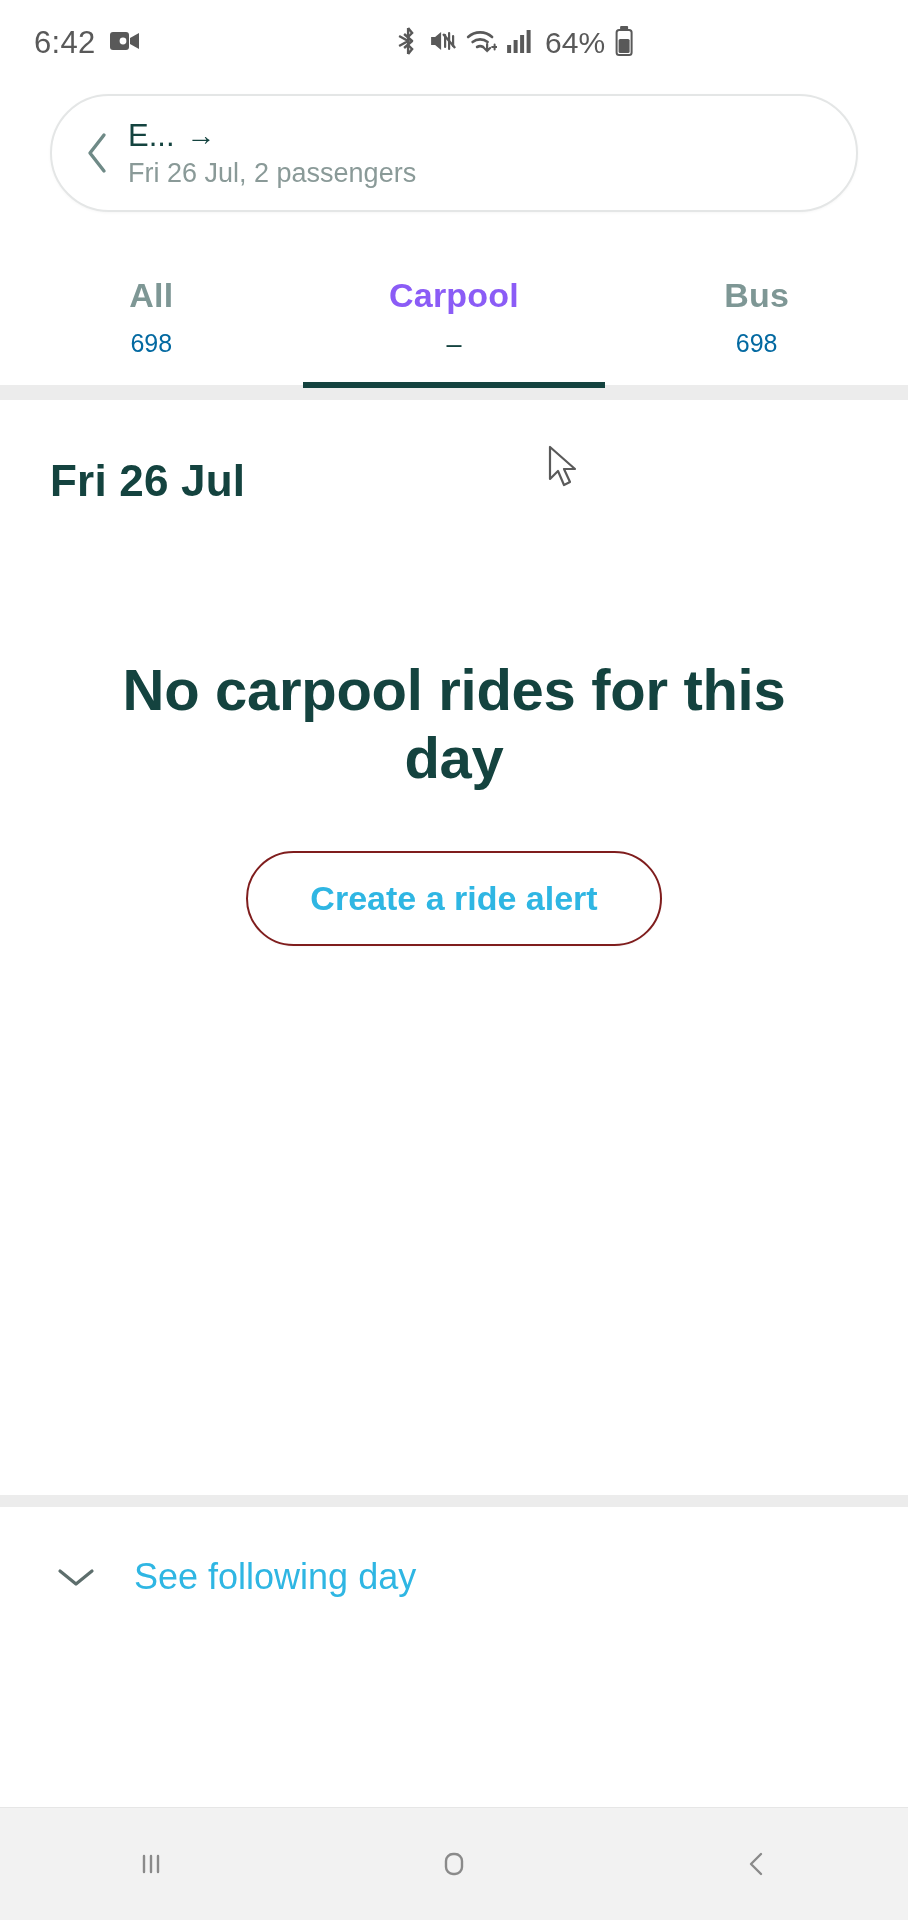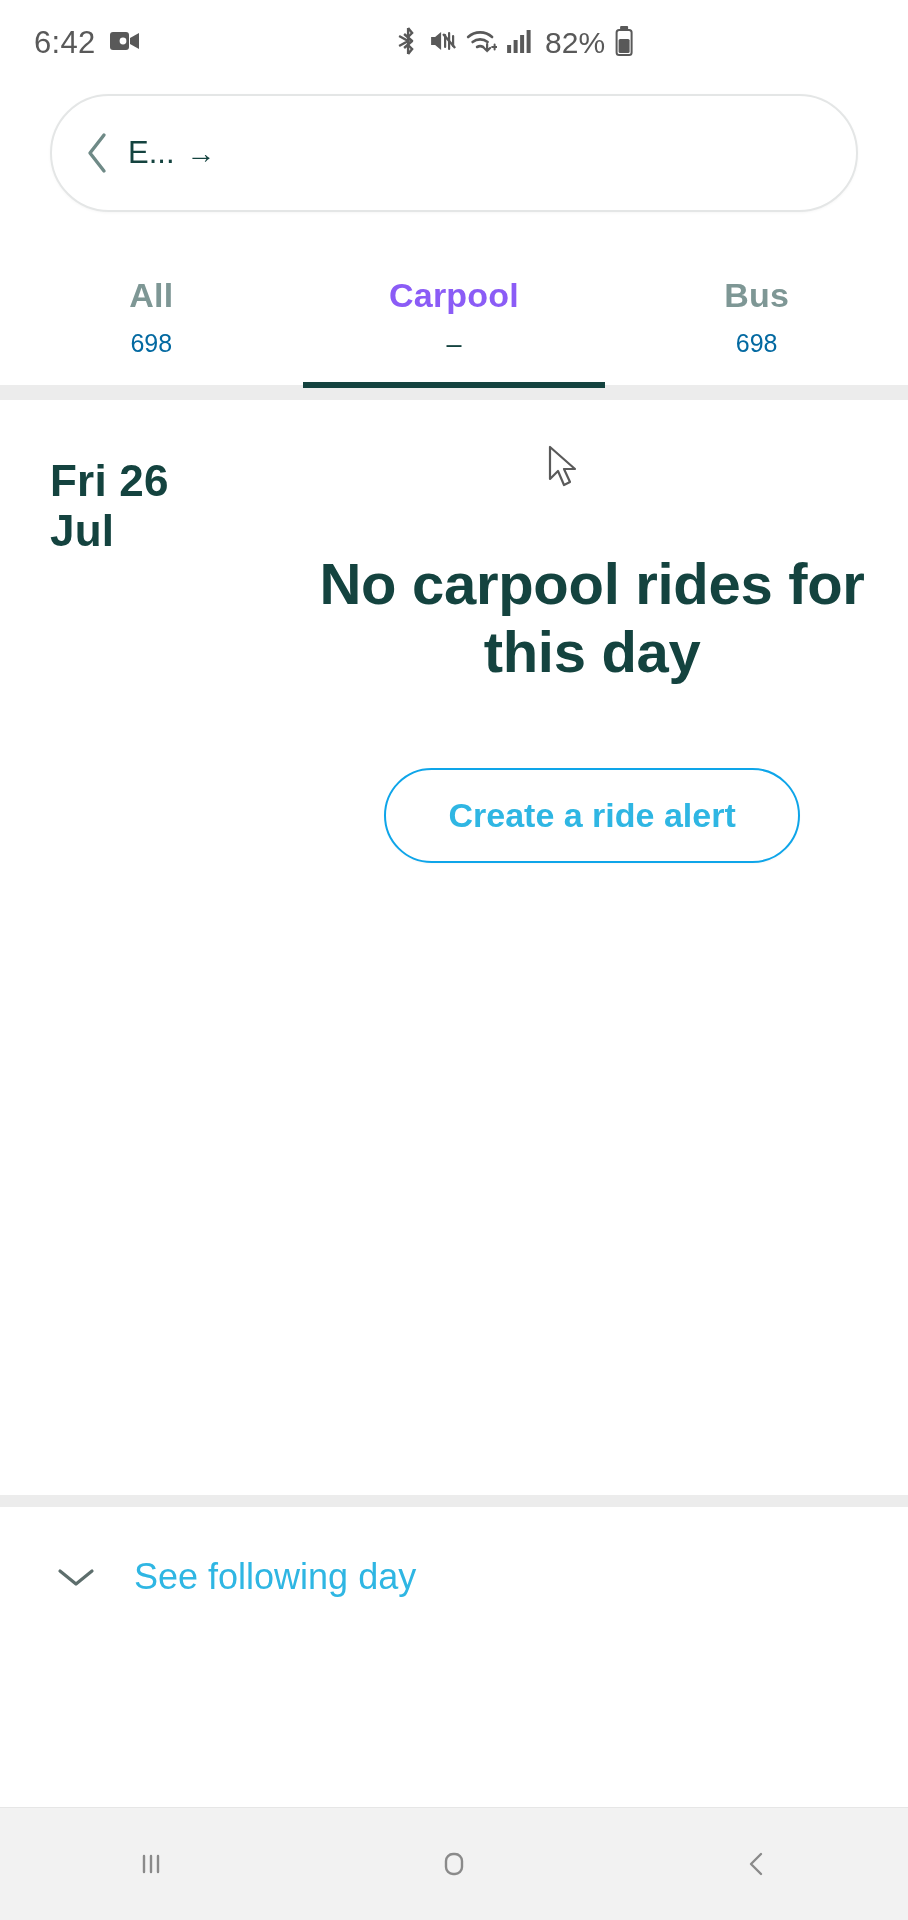--- a/index.html
+++ b/index.html
@@ -186,21 +186,21 @@
   .divider-bar {
     flex: 0 0 12px;
     background: #ececec;
   }
 
   
   .day-section {
     flex: 1 1 auto;
     background: #fff;
     display: flex;
-    flex-direction: row;
+    flex-direction: column;
     min-height: 0;
   }
   .day-title {
     font-size: 44px;
     font-weight: 700;
     color: #14433f;
     padding: 56px 50px 0 50px;
     letter-spacing: 0.2px;
   }
   .empty-block {
@@ -214,23 +214,23 @@
   .empty-title {
     font-size: 58px;
     font-weight: 700;
     color: #14433f;
     text-align: center;
     line-height: 1.18;
     max-width: 700px;
     letter-spacing: -0.3px;
   }
   .alert-btn {
-    margin-top: 81px;
+    margin-top: 58px;
     padding: 26px 62px;
-    border: 2px solid #0ea5e9;
+    border: 2px solid #7f1d1d;
     border-radius: 60px;
     background: #fff;
     font-size: 34px;
     font-weight: 700;
     color: #2fb6e3;
     font-family: "Liberation Sans", sans-serif;
     box-shadow: 0 1px 2px rgba(0,0,0,0.03);
     cursor: pointer;
   }
 
@@ -309,21 +309,21 @@
         </svg>
       </span>
       <span class="sicon">
         <svg width="26" height="26" viewBox="0 0 26 26">
           <rect x="1" y="17" width="4" height="8" fill="#595959"></rect>
           <rect x="7.5" y="12" width="4" height="13" fill="#595959"></rect>
           <rect x="14" y="7" width="4" height="18" fill="#595959"></rect>
           <rect x="20.5" y="2" width="4" height="23" fill="#595959"></rect>
         </svg>
       </span>
-      <span class="status-battery-text">82%</span>
+      <span class="status-battery-text">64%</span>
       <span class="sicon">
         <svg width="20" height="32" viewBox="0 0 20 32">
           <rect x="6" y="1" width="8" height="4" rx="1" fill="#595959"></rect>
           <rect x="2.5" y="5" width="15" height="25" rx="2.5" fill="none" stroke="#595959" stroke-width="2"></rect>
           <rect x="4.5" y="14" width="11" height="14" rx="1.5" fill="#595959"></rect>
         </svg>
       </span>
     </div>
   </div>
 
@@ -332,20 +332,21 @@
       <span class="back-chevron">
         <svg width="26" height="44" viewBox="0 0 26 44">
           <path d="M19 4 L5 22 L19 40" stroke="#6f8a87" stroke-width="3.4" fill="none" stroke-linecap="round" stroke-linejoin="round"></path>
         </svg>
       </span>
       <span class="search-texts">
         <span class="route-line">
           <span class="route-from">E...</span>
           <span class="route-arrow">→</span>
         </span>
+        <span class="route-sub">Fri 26 Jul, 2 passengers</span>
       </span>
     </div>
   </div>
 
   <div class="tabs">
     <div class="tab">
       <span class="tab-label">All</span>
       <span class="tab-count">698</span>
     </div>
     <div class="tab active">

